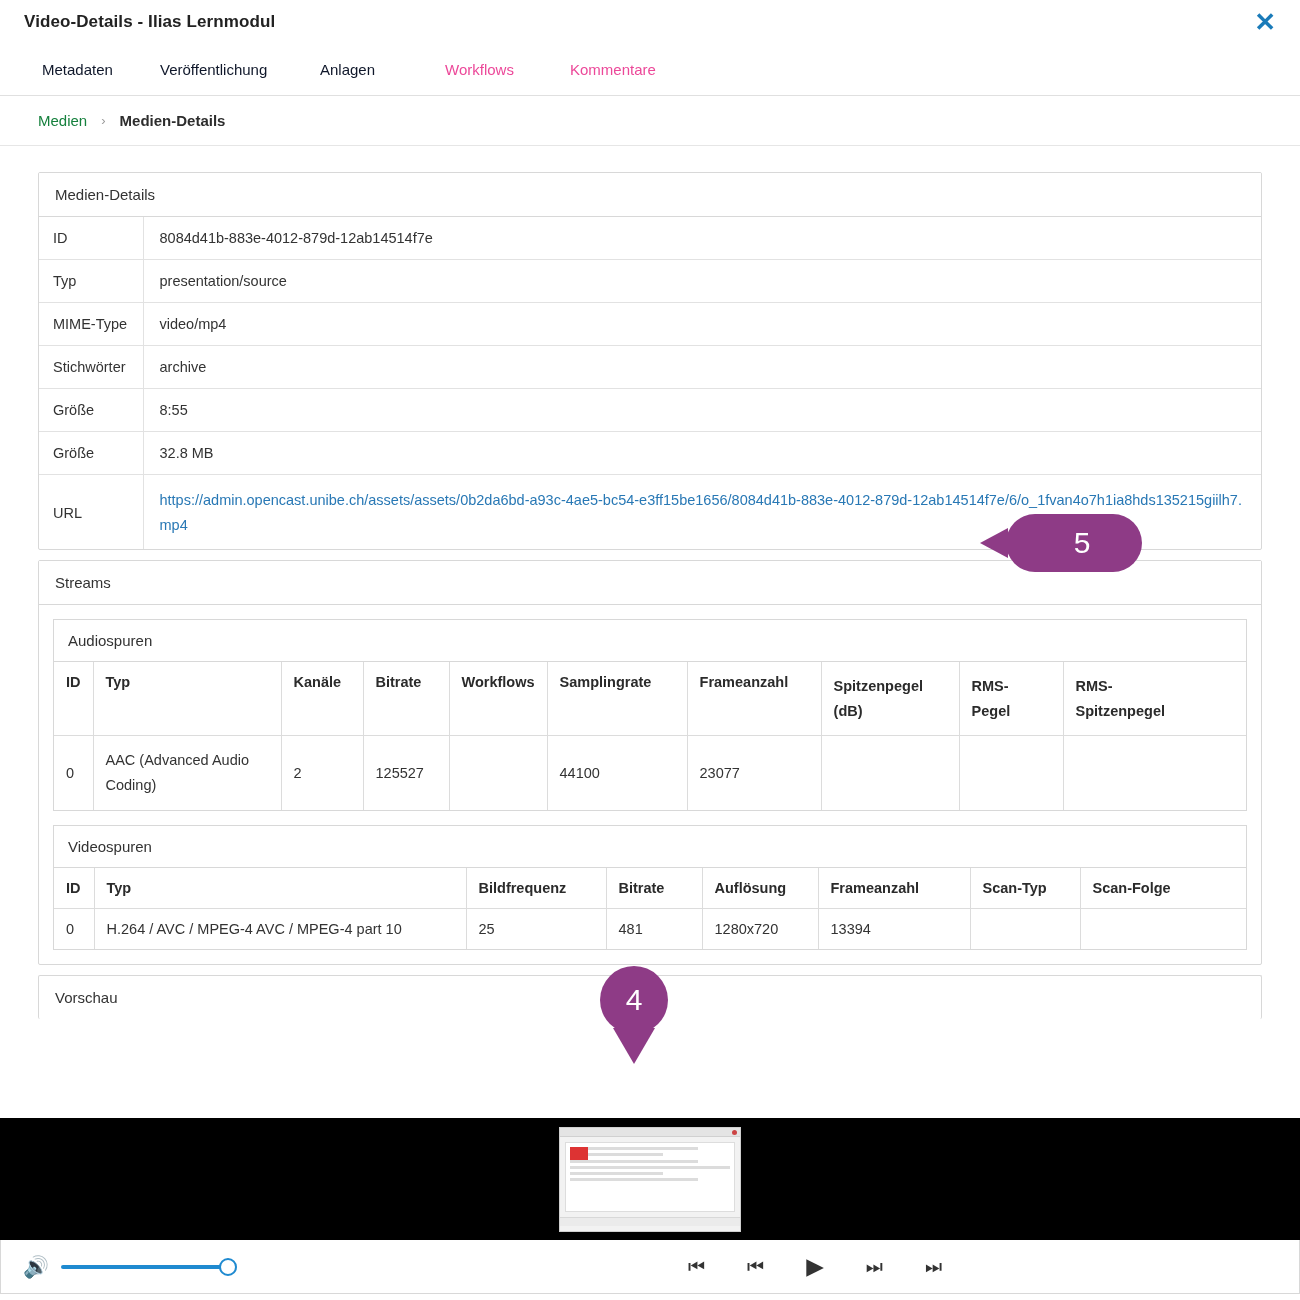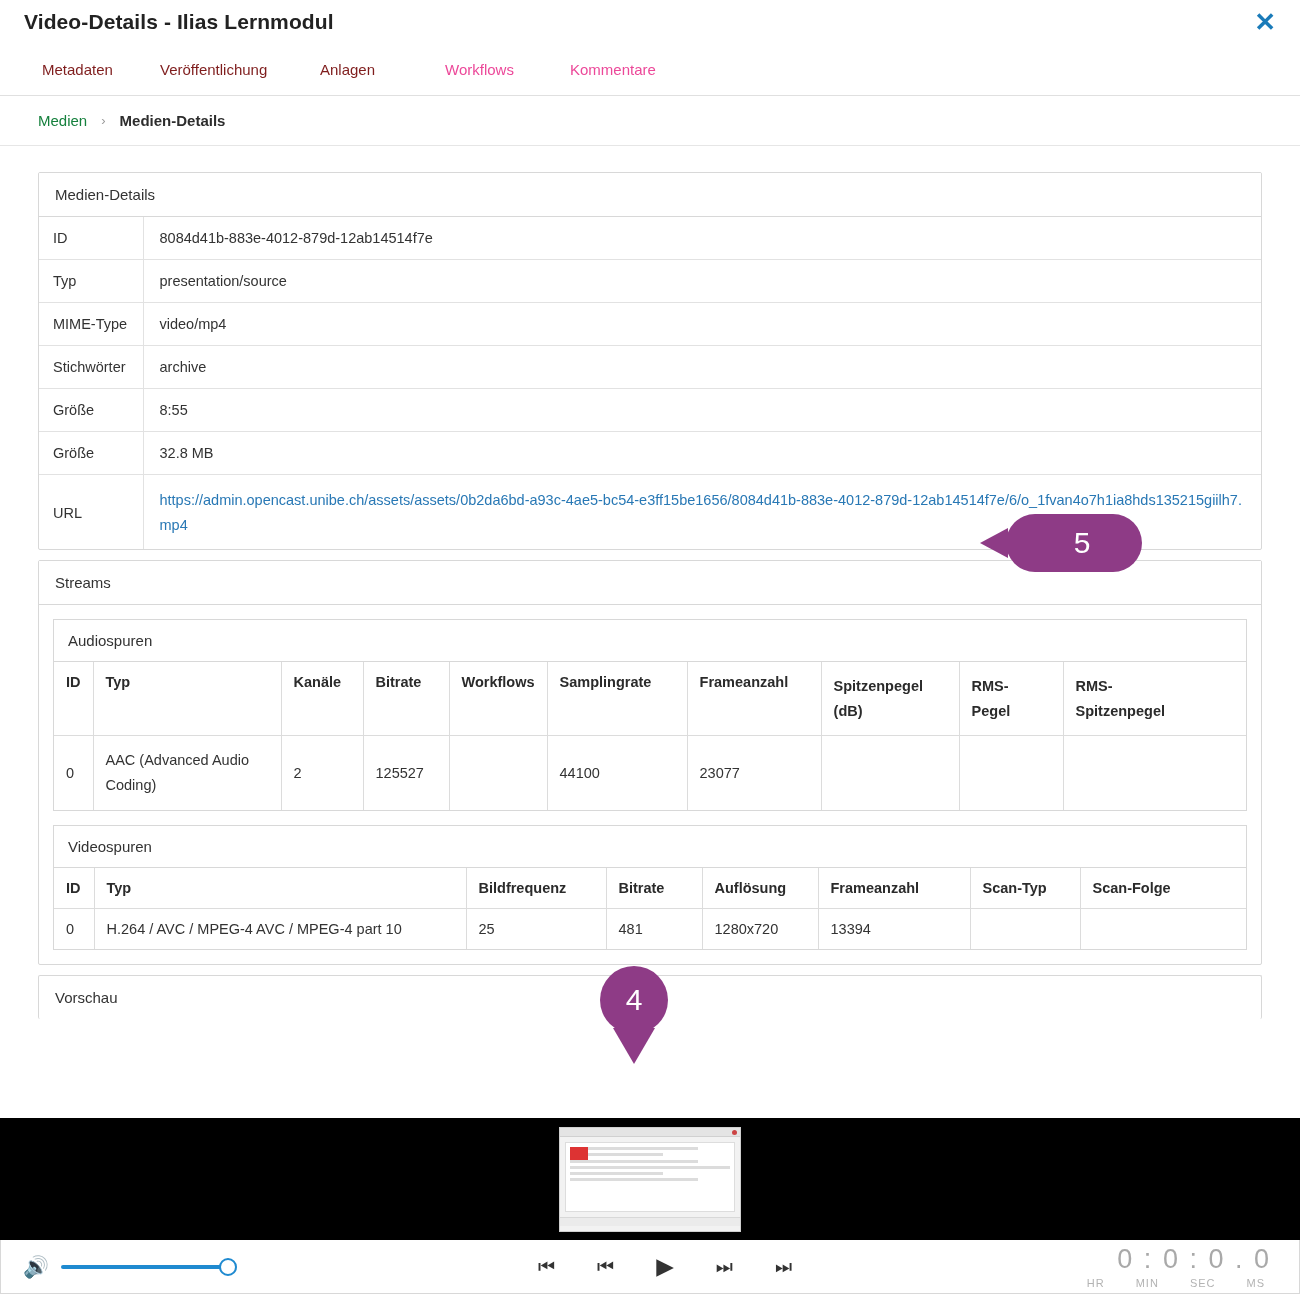--- a/index.html
+++ b/index.html
@@ -12,37 +12,37 @@
     position:relative;
   }
   
   .modal-header {
     height:44px;
     padding:0 24px;
     display:flex; align-items:center; justify-content:space-between;
     border-bottom:0;
   }
   .modal-title {
-    font-size:21px; font-weight:bold; color:#222;
+    font-size:17px; font-weight:bold; color:#222;
     letter-spacing:0.1px;
   }
   .close-x {
     color:#1a7bb9; font-size:26px; line-height:1; font-weight:bold;
     cursor:pointer; user-select:none;
   }
   
   .tabbar {
     height:52px;
     border-bottom:1px solid #e0e0e0;
     display:flex; align-items:center;
     padding:0 24px;
     gap:0px;
   }
   .tab {
-    font-size:15px; color:#7f1d1d;
+    font-size:15px; color:#0f172a;
     padding:0 18px; height:52px; display:flex; align-items:center;
     cursor:pointer; white-space:nowrap;
     overflow:hidden;
   }
   .tab.w1 { width:118px; }
   .tab.w2 { width:160px; }
   .tab.w3 { width:125px; }
   .tab.w4 { width:125px; }
   .tab.active { color:#ec4899; }
   
@@ -325,34 +325,20 @@
       <div class="knob"></div>
     </div>
   </div>
   <div class="transport">
     <span class="tbtn">⏮</span>
     <span class="tbtn">⏮︎</span>
     <span class="tbtn play">▶</span>
     <span class="tbtn">⏭︎</span>
     <span class="tbtn">⏭</span>
   </div>
-  <div class="timecode">
-    <div class="tc-digits">
-      <span>0</span> :
-      <span>0</span> :
-      <span>0</span> .
-      <span>0</span>
-    </div>
-    <div class="tc-labels">
-      <span>HR</span>
-      <span>MIN</span>
-      <span>SEC</span>
-      <span>MS</span>
-    </div>
-  </div>
 </div>
 
 <div class="pin pin-right">
   <span>5</span>
 </div>
 <div class="pin pin-down">
   <span>4</span>
 </div>
 
 </body></html>

